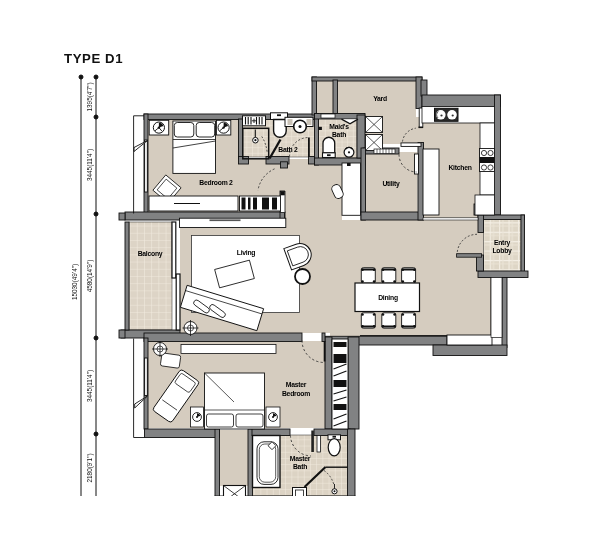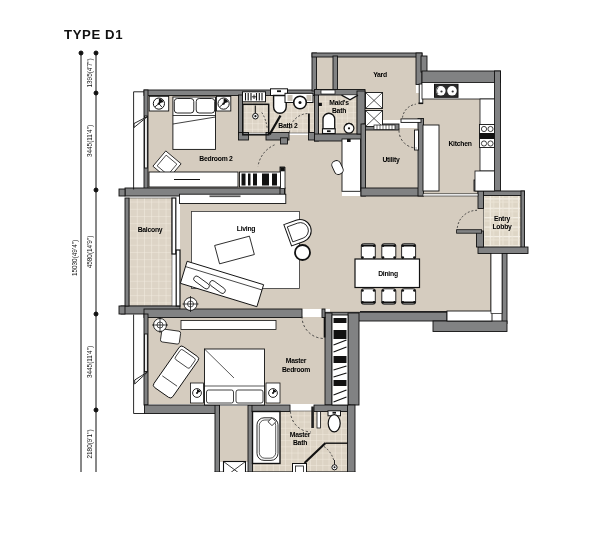--- a/index.html
+++ b/index.html
@@ -1,16 +1,16 @@
 <!DOCTYPE html>
 <html><head>
 <meta charset="utf-8">
 <style>
 html,body{margin:0;padding:0;background:#ffffff;}
-#page{width:600px;height:472px;position:relative;background:#ffffff;font-family:"Liberation Sans",sans-serif;}
+#page{width:600px;height:472px;position:relative;background:#ffffff;font-family:"Liberation Sans",sans-serif;margin-top:24px;}
 svg{position:absolute;top:0;left:0;}
 .rl{font-family:"Liberation Sans",sans-serif;font-size:6.8px;font-weight:bold;letter-spacing:-0.25px;fill:#000;text-anchor:middle;}
 .dim{font-family:"Liberation Sans",sans-serif;font-size:6.4px;fill:#111;text-anchor:middle;}
 </style>
 </head>
 <body>
 <div id="page">
 <svg width="600" height="540" viewBox="0 0 600 540">
 <defs>
 <pattern id="tileS" width="5.6" height="5.6" patternUnits="userSpaceOnUse">

